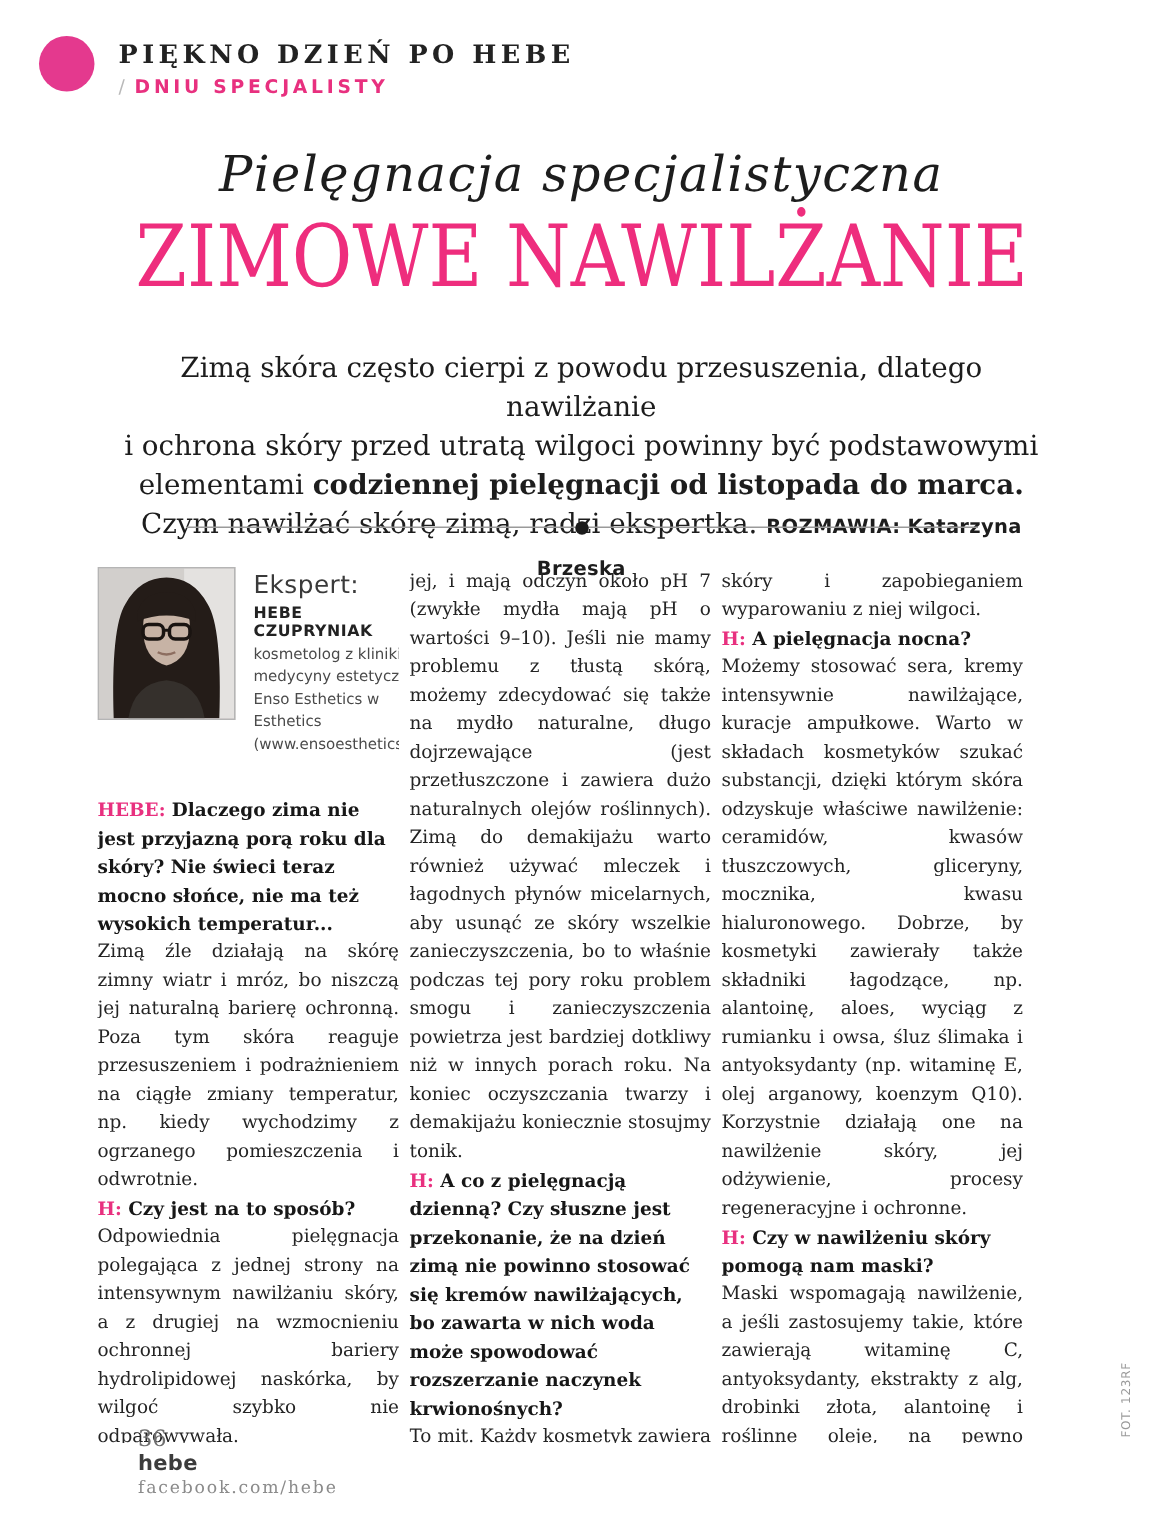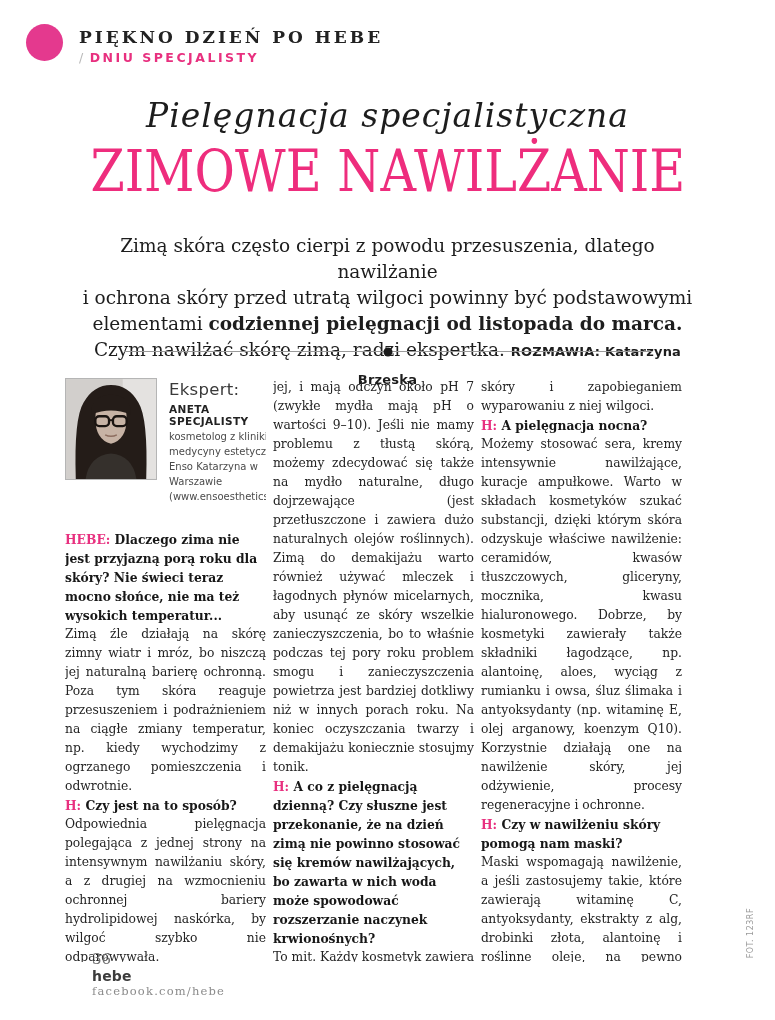--- a/index.html
+++ b/index.html
@@ -120,25 +120,25 @@
             <path d="M26 30 Q30 16 46 16 Q62 16 66 30 L66 36 Q56 32 46 32 Q36 32 26 36 Z" fill="#241c18"></path>
             <rect x="30" y="38" width="14" height="10" rx="4" fill="none" stroke="#1a1411" stroke-width="2.4"></rect>
             <rect x="48" y="38" width="14" height="10" rx="4" fill="none" stroke="#1a1411" stroke-width="2.4"></rect>
             <line x1="44" y1="42" x2="48" y2="42" stroke="#1a1411" stroke-width="2"></line>
             <path d="M40 57 Q46 60 52 57" fill="none" stroke="#8d6e60" stroke-width="1.6"></path>
             <path d="M20 102 Q24 78 46 76 Q68 78 72 102 Z" fill="#35302c"></path>
           </svg>
         </div>
         <div class="expert-info">
           <div class="expert-label">Ekspert:</div>
-          <div class="expert-name">ANETA SPECJALISTY</div>
+          <div class="expert-name">HEBE CZUPRYNIAK</div>
           <div class="expert-desc">
             <div>kosmetolog z kliniki</div>
             <div>medycyny estetycznej</div>
-            <div>Enso Katarzyna w Warszawie</div>
+            <div>Enso Esthetics w Esthetics</div>
             <div>(www.ensoesthetics.pl)</div>
           </div>
         </div>
       </div>
     <p class="seg q"><span class="qprefix">HEBE: </span>Dlaczego zima nie jest przyjazną porą roku dla skóry? Nie świeci teraz mocno słońce, nie ma też wysokich temperatur...</p>
         <p class="seg a">Zimą źle działają na skórę zimny wiatr i mróz, bo niszczą jej naturalną barierę ochronną. Poza tym skóra reaguje przesuszeniem i podrażnieniem na ciągłe zmiany temperatur, np. kiedy wychodzimy z ogrzanego pomieszczenia i odwrotnie.</p>
         <p class="seg q"><span class="qprefix">H: </span>Czy jest na to sposób?</p>
         <p class="seg a">Odpowiednia pielęgnacja polegająca z jednej strony na intensywnym nawilżaniu skóry, a z drugiej na wzmocnieniu ochronnej bariery hydrolipidowej naskórka, by wilgoć szybko nie odparowywała.</p>
       </div>
 

